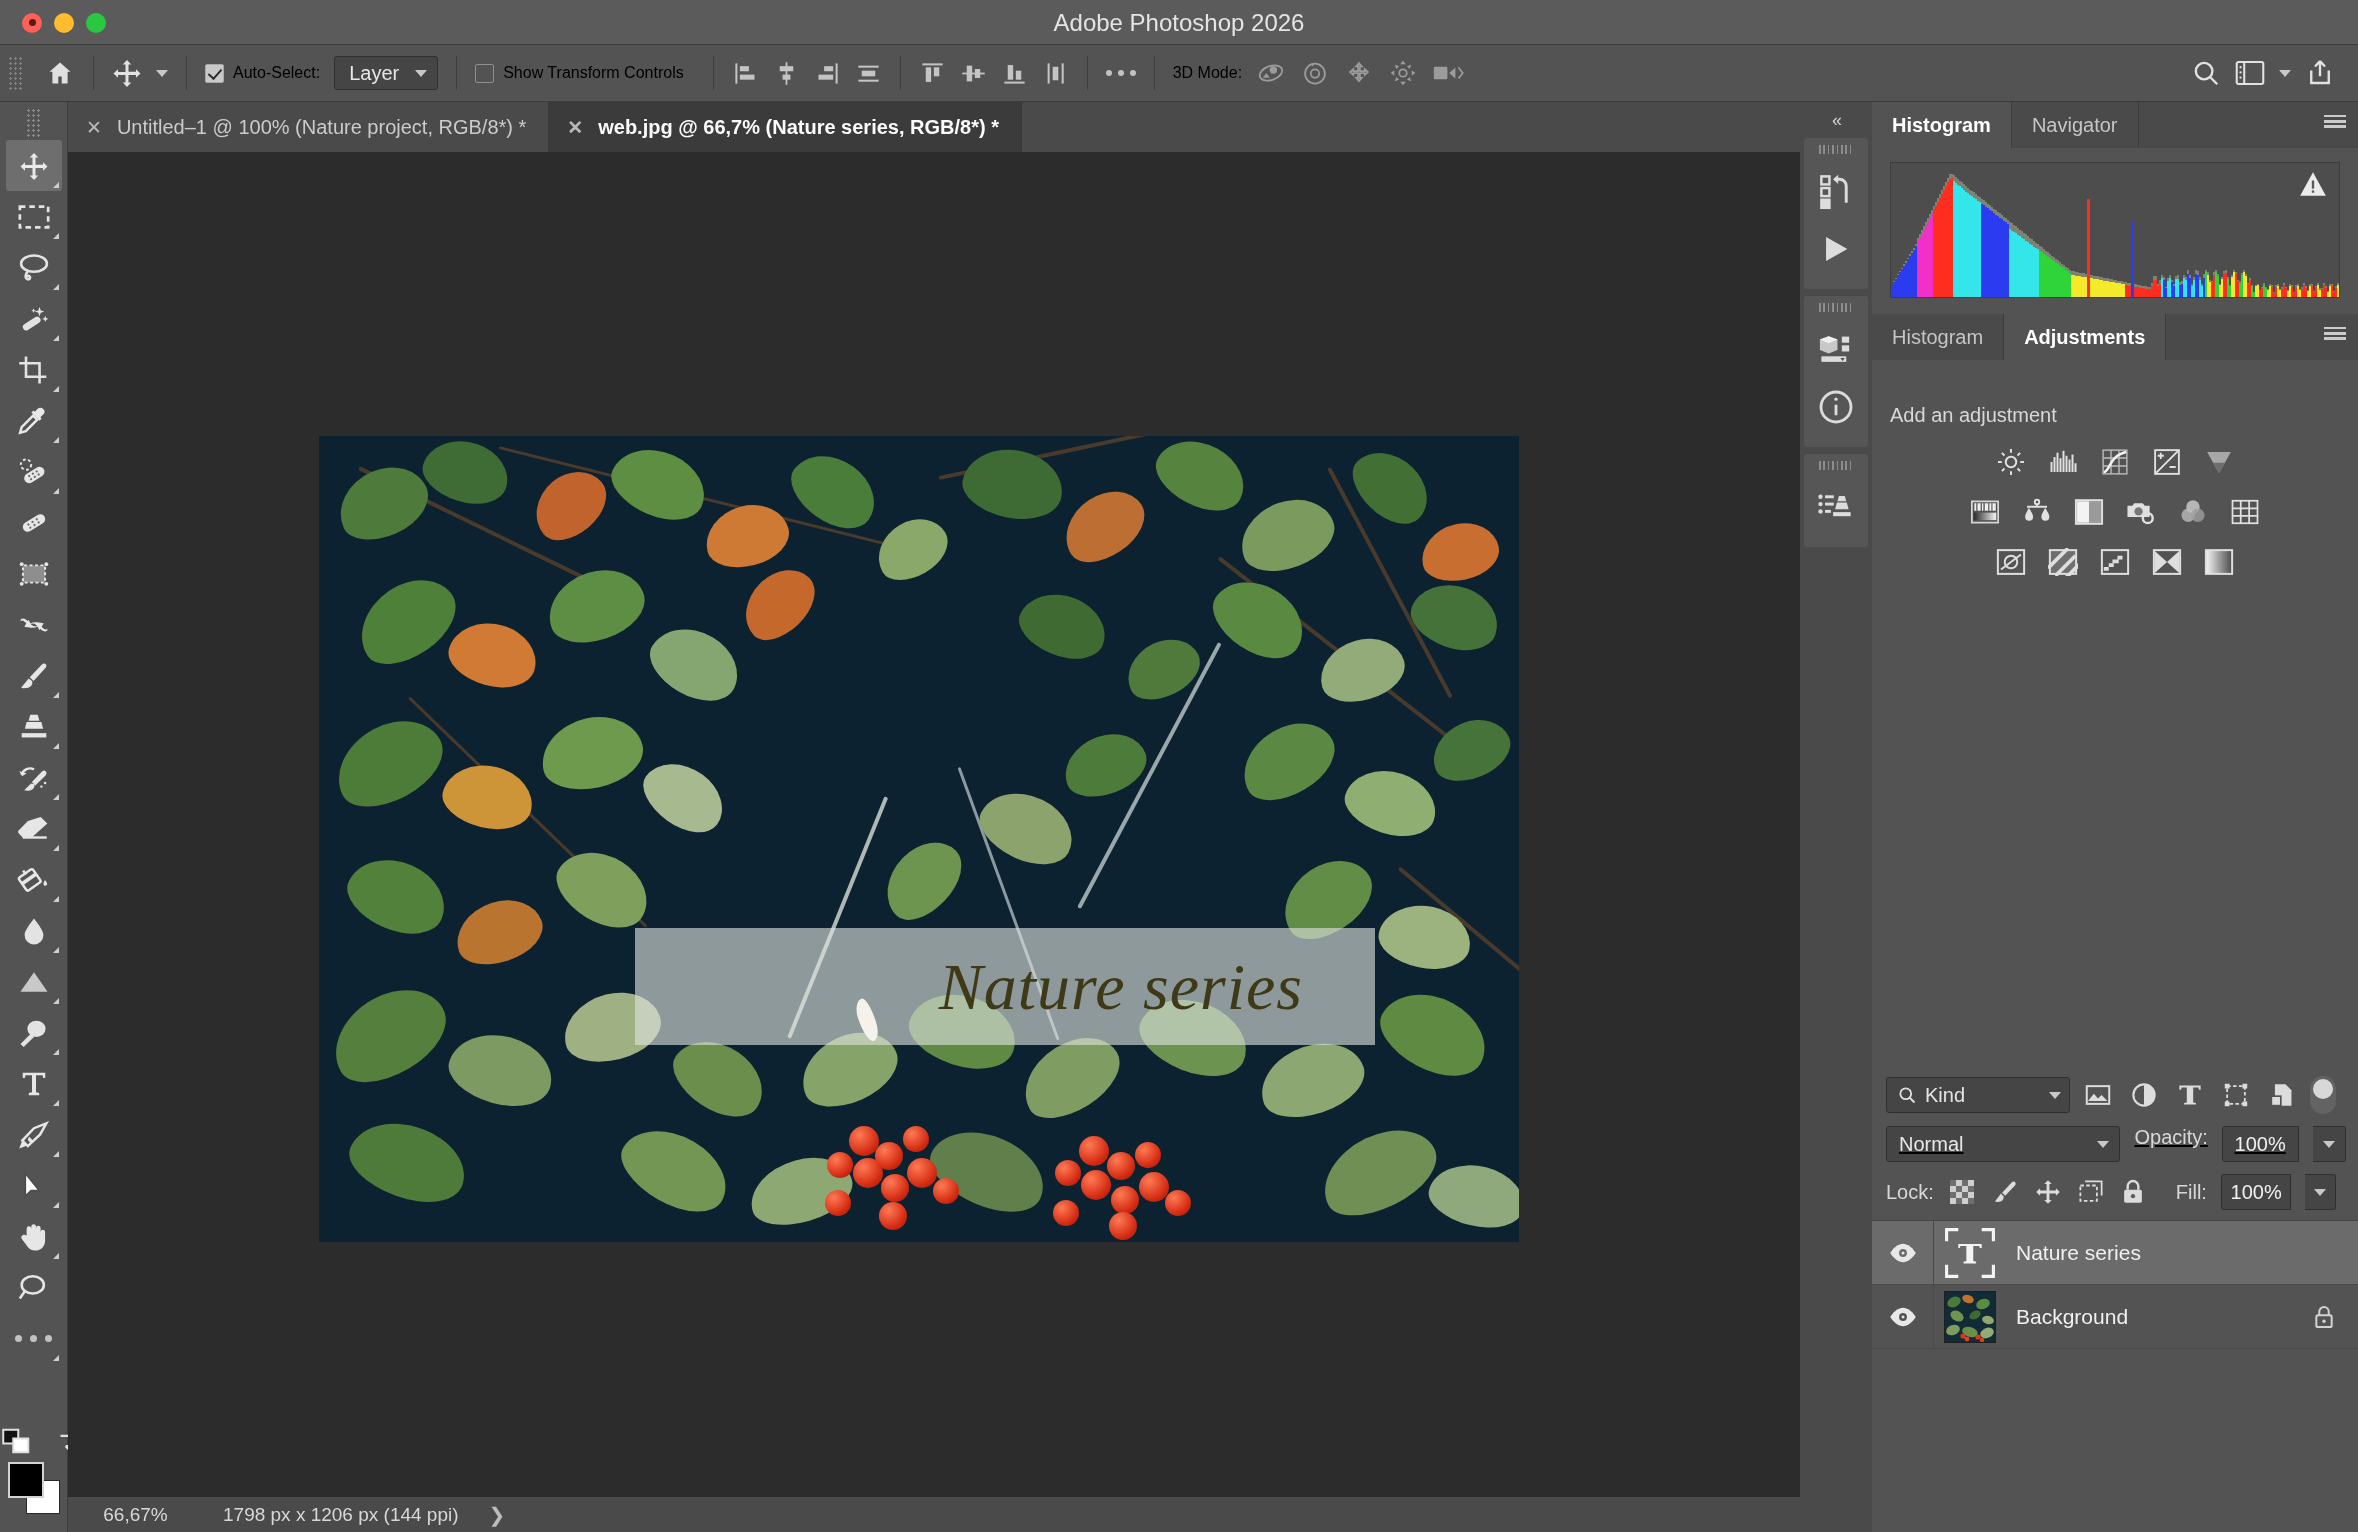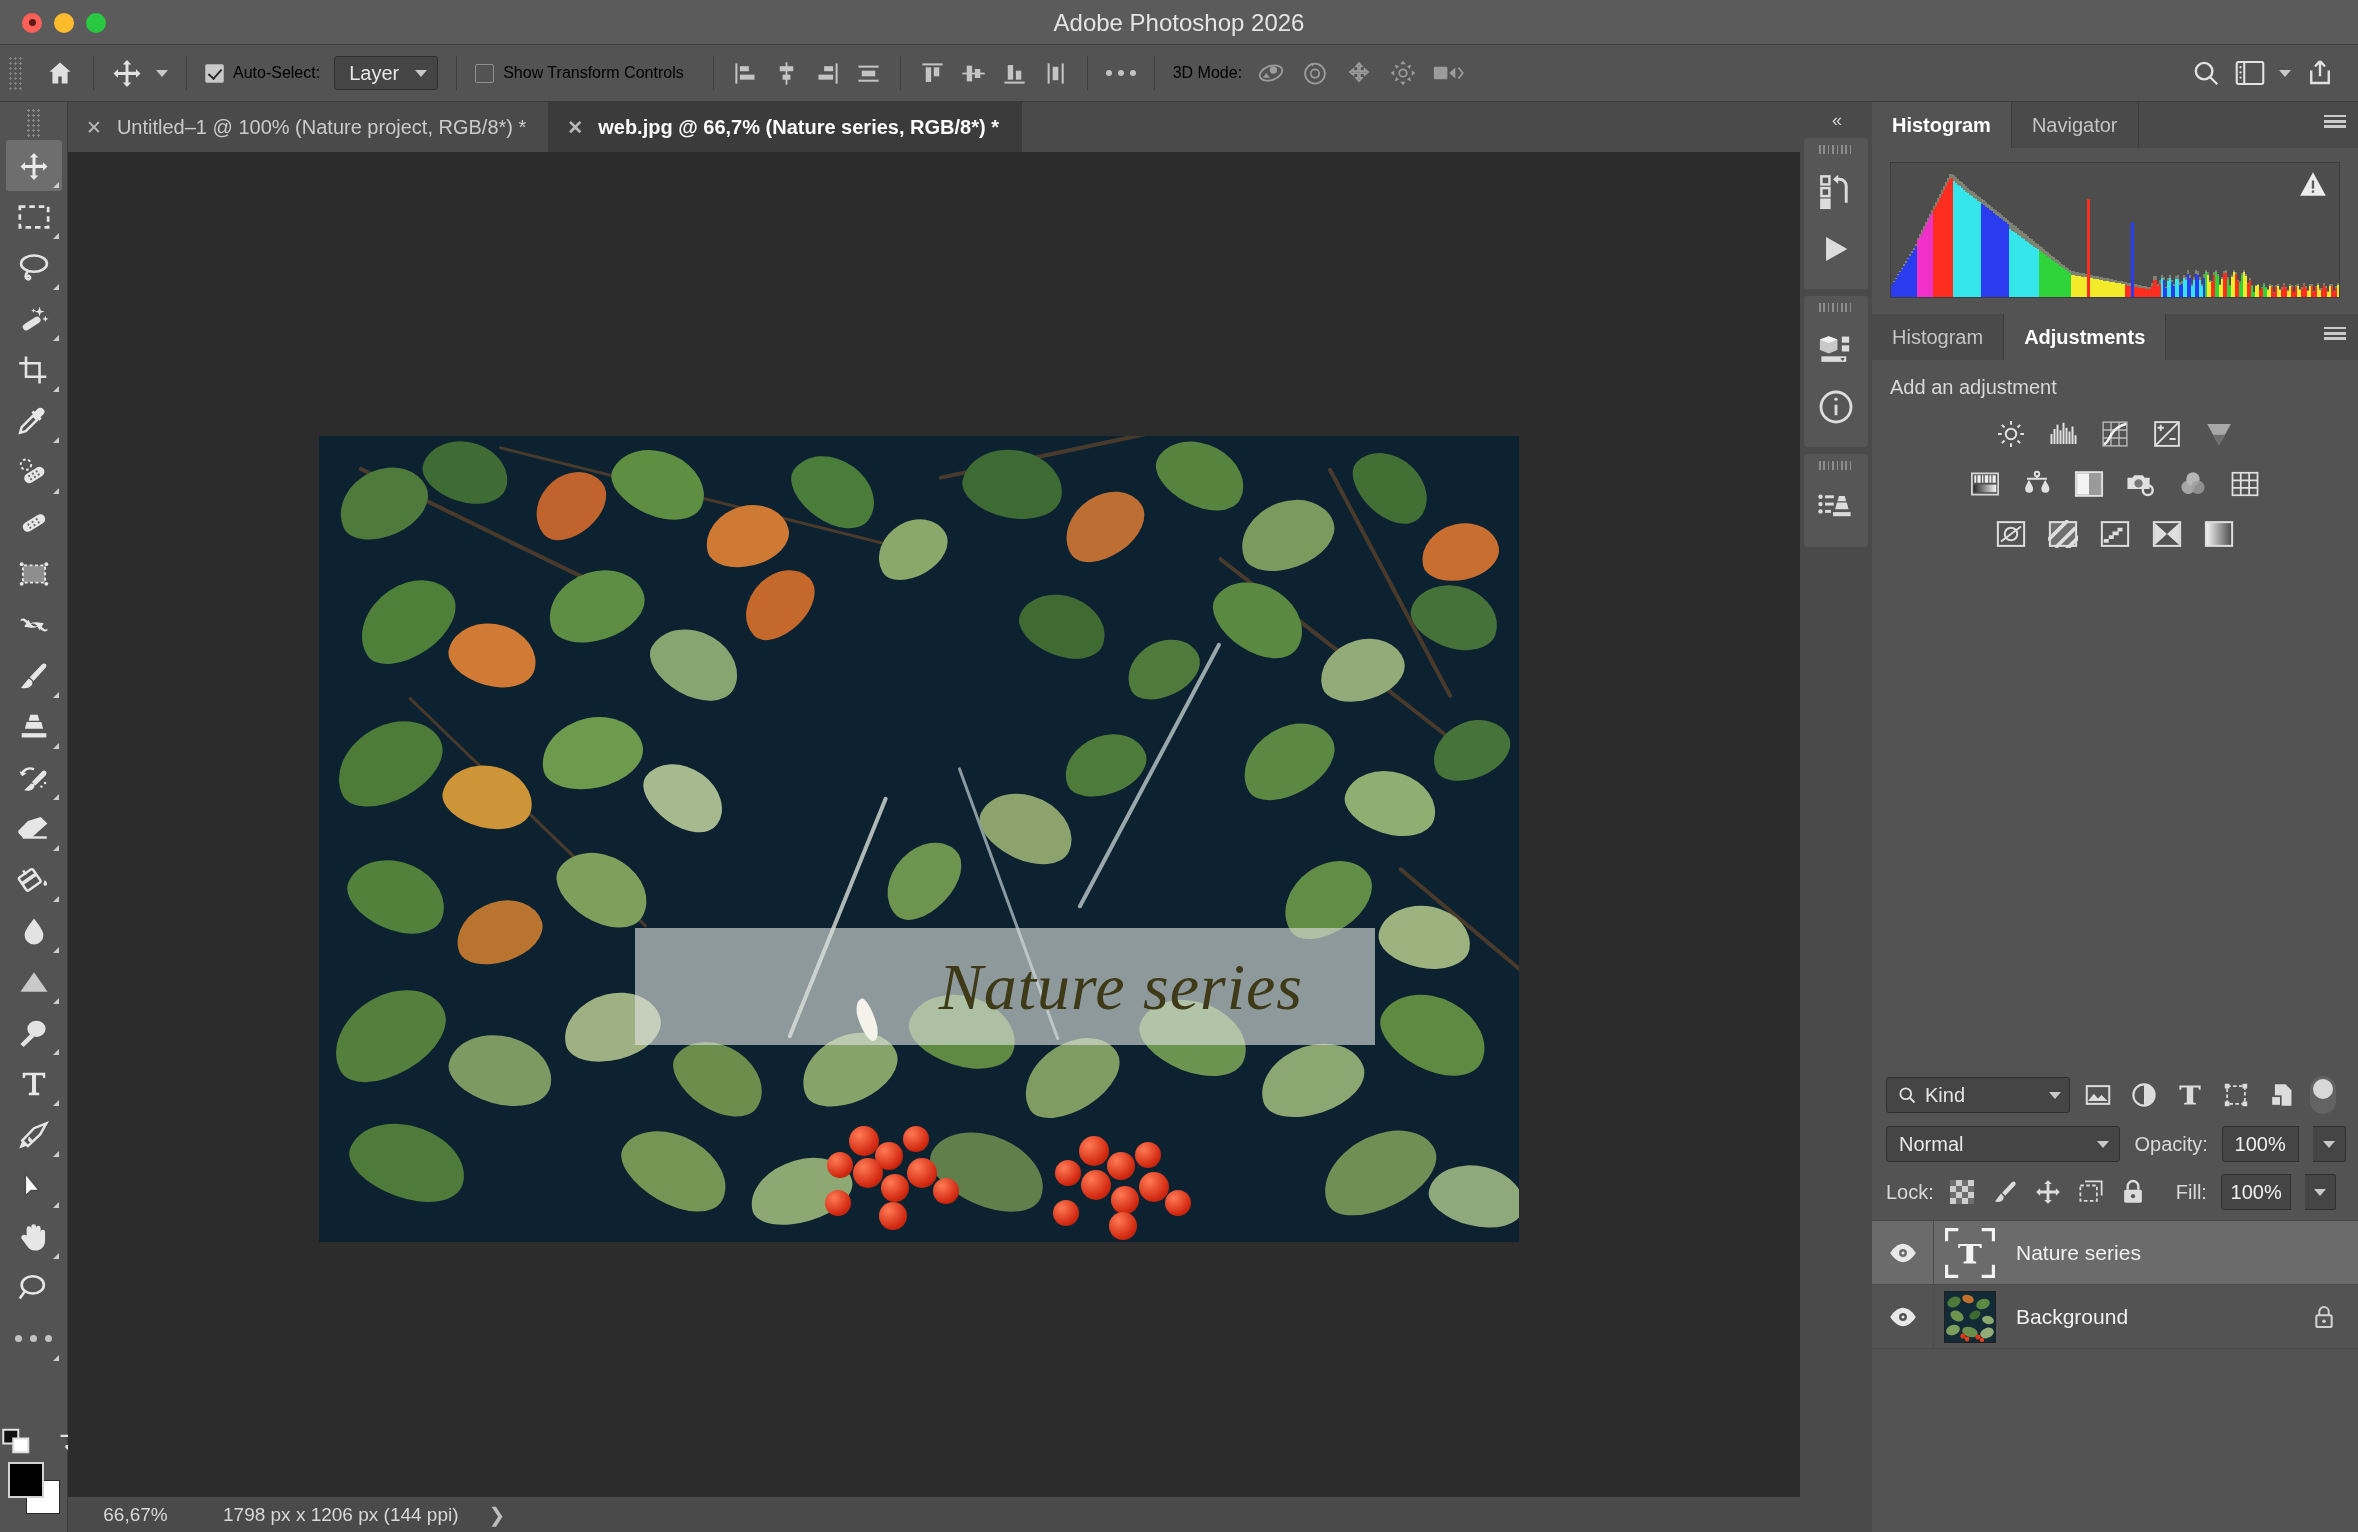--- a/index.html
+++ b/index.html
@@ -154,34 +154,34 @@
   .ptabs-fill { flex: 1; background:#4a4a4a; }
   .pmenu { position:absolute; right: 12px; top: 13px; width: 22px; height: 16px;
     background-image: repeating-linear-gradient(180deg, #cbcbcb 0 2.4px, transparent 2.4px 5.2px); }
 
   #hist-body { background:#535353; padding: 14px 18px 16px; }
   #histogram { position: relative; height: 136px; background: #4d4d4d; border: 1px solid #3d3d3d; overflow: hidden; }
   #histogram .hbar { position: absolute; bottom: 0; width: 2px; }
   #hist-warn { position: absolute; right: 12px; top: 8px; }
 
   #adj-body { background: #535353; padding: 16px 0 0 0; height: 560px; }
-  #adj-title { color: #d8d8d8; font-size: 20px; padding: 0 0 10px 18px; }
+  #adj-title { color: #d8d8d8; font-size: 20px; padding: 0 0 10px 18px; margin-top: 28px; }
   .adjrow { display:flex; justify-content:center; gap: 12px; padding: 8px 0; }
   .adjbtn { width: 40px; height: 34px; display:flex; align-items:center; justify-content:center; }
 
   #layers-wrap { position:absolute; left:0; top: 964px; width: 486px; height: 568px; background:#535353; }
   #layer-filter { display:flex; align-items:center; gap: 10px; padding: 10px 12px 8px 14px; }
   .kindbox {
     background:#454545; border:1px solid #2f2f2f; border-radius:3px; height:36px; width:184px;
     display:flex; align-items:center; padding: 0 8px 0 10px; gap:8px; color:#e4e4e4; font-size:20px;
   }
   .filticon { width:36px; height:34px; display:flex; align-items:center; justify-content:center; }
   .toggle-pill { width: 26px; height: 38px; border-radius: 13px; background:#636363; position:relative; }
   .toggle-pill::after{content:'';position:absolute;left:3px;top:3px;width:20px;height:20px;border-radius:50%;background:#d8d8d8;}
-  #blendrow { display:flex; align-items:center; gap:14px; padding: 4px 12px 8px 14px; }
+  #blendrow { display:flex; align-items:flex-start; gap:14px; padding: 4px 12px 8px 14px; text-decoration: underline; }
   .blendsel {
     background:#454545;border:1px solid #2f2f2f;border-radius:3px;height:36px;width:238px;
     display:flex;align-items:center;justify-content:space-between;padding:0 10px 0 12px;color:#e8e8e8;font-size:20px;
   }
   .lbl { color:#d8d8d8; font-size:20px; }
   .numfield {
     background:#454545;border:1px solid #2f2f2f;border-radius:3px 0 0 3px;height:36px;width:78px;
     display:flex;align-items:center;justify-content:center;color:#f0f0f0;font-size:20px;
   }
   .numcaret{ background:#454545;border:1px solid #2f2f2f;border-left:none;border-radius:0 3px 3px 0;height:36px;width:34px;display:flex;align-items:center;justify-content:center;}

